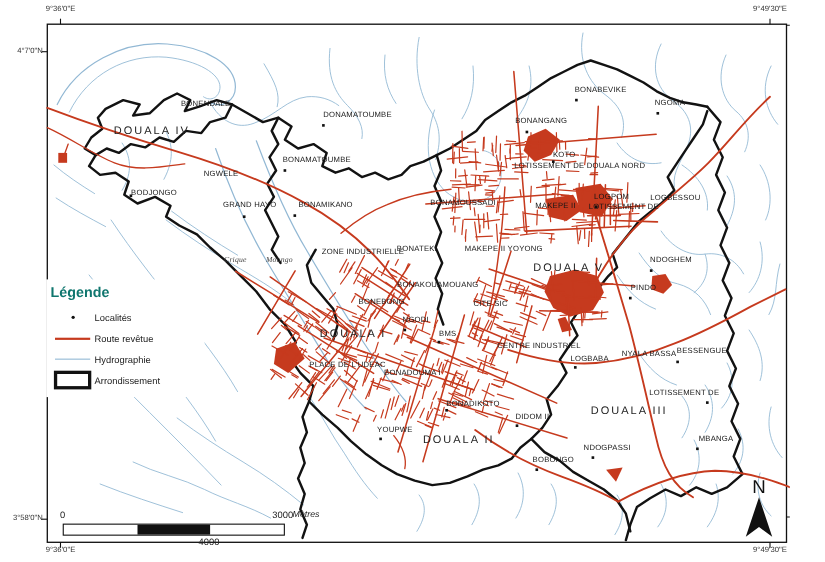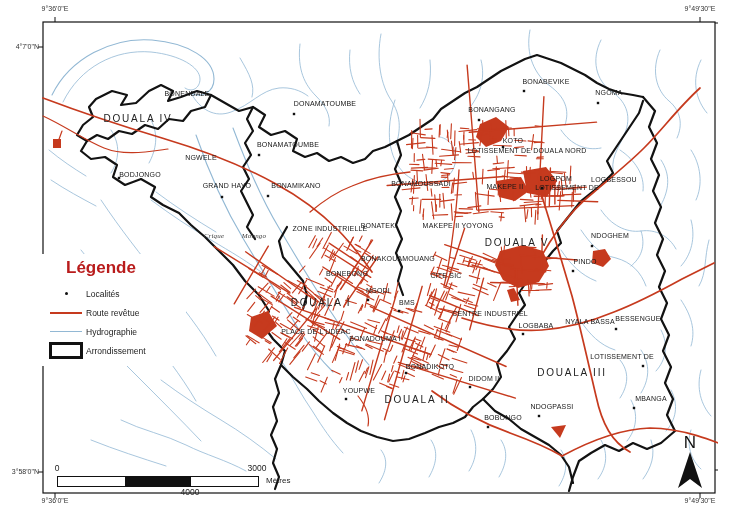--- a/index.html
+++ b/index.html
@@ -7,35 +7,35 @@
         font-family:"Liberation Sans",sans-serif;}
   svg{position:absolute;left:0;top:0;}
   
   text.lbl{font-family:"Liberation Sans",sans-serif;font-size:7px;fill:#161616;letter-spacing:.2px;}
   text.arr{font-size:10px;letter-spacing:1.8px;fill:#222;}
   text.riv{font-family:"Liberation Serif",serif;font-style:italic;font-size:7px;fill:#3c3c3c;letter-spacing:.2px;}
   
   .coord{position:absolute;font-size:7px;color:#333;white-space:nowrap;}
   
   .legend{position:absolute;left:42px;top:254px;width:138px;background:#fff;padding:4px 2px 6px 4px;}
-  .legend-title{font-size:17px;font-weight:bold;color:#b91c1c;margin-bottom:6px;margin-left:20px;}
+  .legend-title{font-size:13px;font-weight:bold;color:#0f766e;margin-bottom:6px;}
   .legend-row{display:flex;align-items:center;height:19px;}
   .legend-sym{width:40px;display:flex;align-items:center;justify-content:center;flex:0 0 40px;}
   .legend-label{font-size:8.5px;color:#222;}
   .sym-dot{width:3px;height:3px;background:#111;border-radius:50%;}
   .sym-hydro{width:32px;height:1px;background:#92b8d4;}
   .sym-road{width:32px;height:2px;background:#c63a1e;}
   .sym-bound{width:28px;height:11px;border:3px solid #111;background:#fff;}
   
   .scalebar{position:absolute;left:57px;top:476px;width:200px;height:9px;border:1px solid #111;
             display:flex;background:#fff;}
   .scalebar .seg{flex:1;}
   .scalebar .seg.black{background:#111;}
   .scale-tick{position:absolute;top:463px;font-size:8.5px;color:#222;transform:translateX(-50%);}
-  .scale-unit{position:absolute;left:266px;top:476px;font-size:8px;color:#222;}
+  .scale-unit{position:absolute;left:266px;top:463px;font-size:8px;color:#222;font-style:italic;}
 </style>
 </head>
 <body>
 
 <div id="page">
 
   <svg id="map-svg" width="750" height="511" viewBox="0 0 750 511">
 
     <rect x="43" y="22" width="672" height="471" fill="#ffffff" stroke="#111" stroke-width="1.2"></rect>
 

